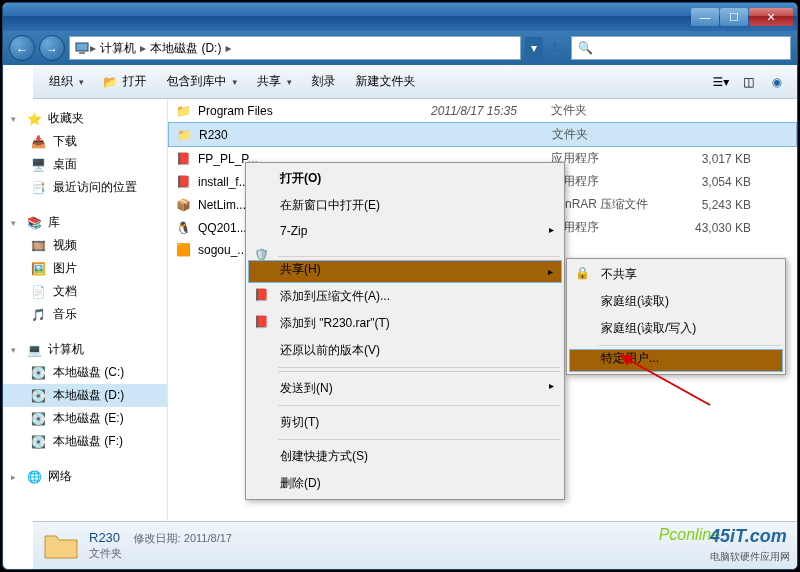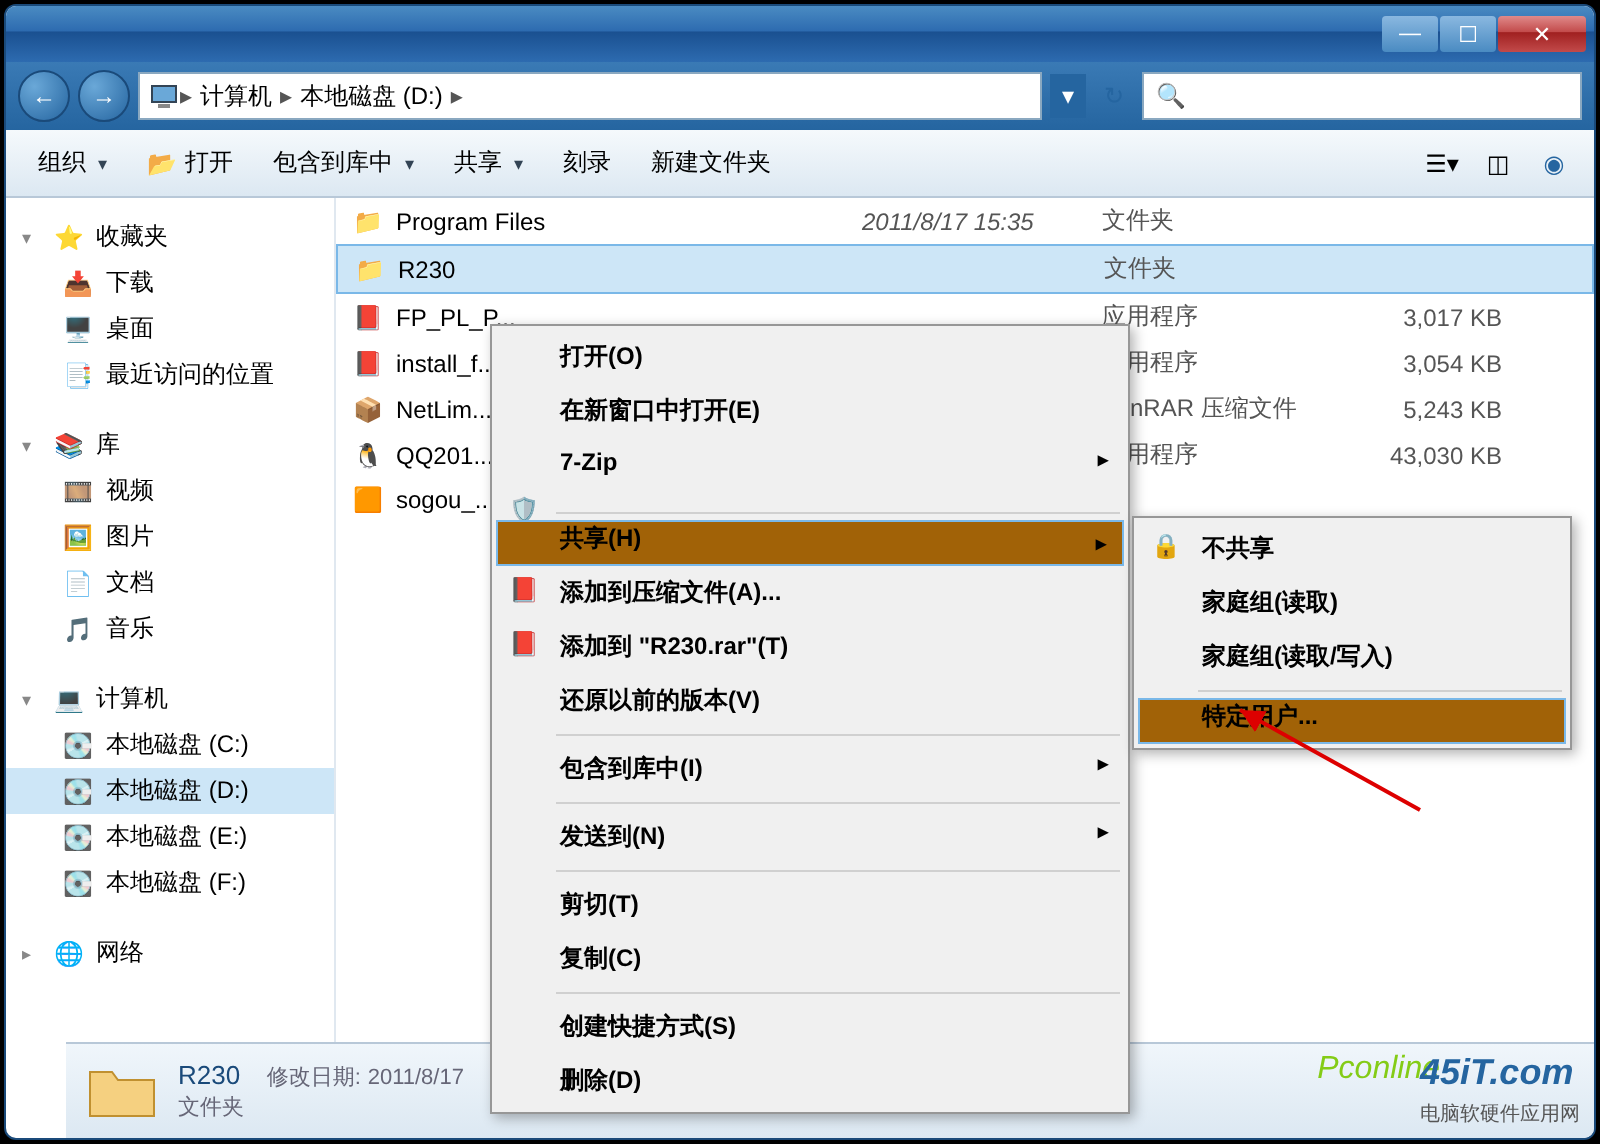--- a/index.html
+++ b/index.html
@@ -17,21 +17,21 @@
 .navbar { height: 34px; background: linear-gradient(to bottom, #3a7ab5, #2565a0); display: flex; align-items: center; padding: 0 6px; gap: 4px; }
 .nav-btn { width: 26px; height: 26px; border-radius: 50%; background: radial-gradient(circle at 30% 30%, #6aa8d8, #2565a0); border: 1px solid #1a4a7a; display: flex; align-items: center; justify-content: center; color: #fff; cursor: pointer; }
 .addressbar { flex: 1; height: 24px; background: #fff; border: 1px solid #8aa8c0; display: flex; align-items: center; padding: 0 4px; }
 .addressbar .crumb { padding: 0 4px; display: flex; align-items: center; gap: 2px; cursor: pointer; }
 .addressbar .sep { color: #555; }
 .addr-dropdown { width: 18px; height: 22px; background: #2565a0; color: #fff; display: flex; align-items: center; justify-content: center; cursor: pointer; }
 .refresh-btn { width: 20px; height: 22px; display: flex; align-items: center; justify-content: center; cursor: pointer; color: #2565a0; }
 .searchbox { width: 220px; height: 24px; background: #fff; border: 1px solid #8aa8c0; display: flex; align-items: center; padding: 0 6px; }
 .searchbox input { border: none; outline: none; flex: 1; font-style: italic; color: #888; font-size: 12px; }
 
-.toolbar { height: 34px; background: linear-gradient(to bottom, #f5f9fc, #dce8f2); border-bottom: 1px solid #b8c8d8; display: flex; align-items: center; padding: 0 8px; gap: 4px; }
+.toolbar { height: 34px; background: linear-gradient(to bottom, #f5f9fc, #dce8f2); border-bottom: 1px solid #b8c8d8; display: flex; align-items: center; padding: 0 8px; gap: 4px; margin-left: 30px; }
 .tool-item { padding: 4px 8px; display: flex; align-items: center; gap: 4px; cursor: pointer; border-radius: 2px; }
 .tool-drop::after { content: "▾"; color: #345; margin-left: 2px; font-size: 9px; }
 .tool-spacer { flex: 1; }
 .tool-icon { width: 24px; height: 24px; display: flex; align-items: center; justify-content: center; cursor: pointer; }
 
 .content { display: flex; height: calc(100% - 28px - 34px - 34px - 48px); background: #fff; }
 .sidebar { width: 165px; background: #fff; border-right: 1px solid #e0e8f0; padding: 8px 0; overflow-y: auto; }
 .side-group { margin-bottom: 12px; }
 .side-header { display: flex; align-items: center; gap: 6px; padding: 3px 8px; cursor: pointer; }
 .side-header .disclose { font-size: 9px; color: #888; width: 10px; }
@@ -54,21 +54,21 @@
 .file-row .fsize { flex: 0 0 80px; text-align: right; color: #555; }
 .file-icon { width: 16px; height: 16px; display: inline-flex; align-items: center; justify-content: center; }
 
 .detailbar { height: 48px; background: linear-gradient(to bottom, #f0f6fb, #dce8f2); border-top: 1px solid #b8c8d8; display: flex; align-items: center; padding: 0 10px; gap: 10px; margin-left: 30px; }
 .detail-icon { width: 36px; height: 36px; }
 .detail-text { display: flex; flex-direction: column; }
 .detail-name { font-size: 13px; color: #1a4a7a; }
 .detail-sub { font-size: 11px; color: #667; }
 
 .context-menu { position: absolute; background: #f0f0f0; border: 1px solid #979797; box-shadow: 2px 2px 6px rgba(0,0,0,0.3); padding: 2px; z-index: 100; }
-.ctx-item { padding: 5px 30px 5px 32px; cursor: pointer; position: relative; white-space: nowrap; font-weight: bold; }
+.ctx-item { padding: 5px 30px 5px 32px; cursor: pointer; position: relative; white-space: nowrap; }
 .ctx-item:hover, .ctx-item.hover { background: #a16207; border: 1px solid #7ab8e8; padding: 0 29px 4px 31px; }
 .ctx-item.has-sub::after { content: "▸"; position: absolute; right: 8px; top: 5px; font-size: 10px; }
 .ctx-sep { height: 1px; background: #d0d0d0; margin: 3px 2px 3px 30px; }
 .ctx-icon { position: absolute; left: 6px; top: 4px; width: 16px; height: 16px; display: inline-flex; align-items: center; justify-content: center; }
 
 .submenu { position: absolute; background: #f0f0f0; border: 1px solid #979797; box-shadow: 2px 2px 6px rgba(0,0,0,0.3); padding: 2px; z-index: 110; }
 
 .arrow-annotation { position: absolute; z-index: 200; pointer-events: none; }
 
 .watermark { position: absolute; bottom: 8px; right: 10px; z-index: 50; font-size: 14px; color: #2565a0; font-weight: bold; font-style: italic; }
@@ -310,26 +310,24 @@
   <div class="ctx-item">
     <span class="ctx-icon">📕</span>
     <span>添加到压缩文件(A)...</span>
   </div>
   <div class="ctx-item">
     <span class="ctx-icon">📕</span>
     <span>添加到 "R230.rar"(T)</span>
   </div>
   <div class="ctx-item">还原以前的版本(V)</div>
   <div class="ctx-sep"></div>
-  <div class="ctx-item has-sub">包含到库中(I)</div>
   <div class="ctx-sep"></div>
   <div class="ctx-item has-sub">发送到(N)</div>
   <div class="ctx-sep"></div>
   <div class="ctx-item">剪切(T)</div>
-  <div class="ctx-item">复制(C)</div>
   <div class="ctx-sep"></div>
   <div class="ctx-item">创建快捷方式(S)</div>
   <div class="ctx-item">删除(D)</div>
 
 </div>
 
 <div class="submenu" style="left:566px; top:258px; width:220px;">
   <div class="ctx-item">
     <span class="ctx-icon">🔒</span>
     <span>不共享</span>

